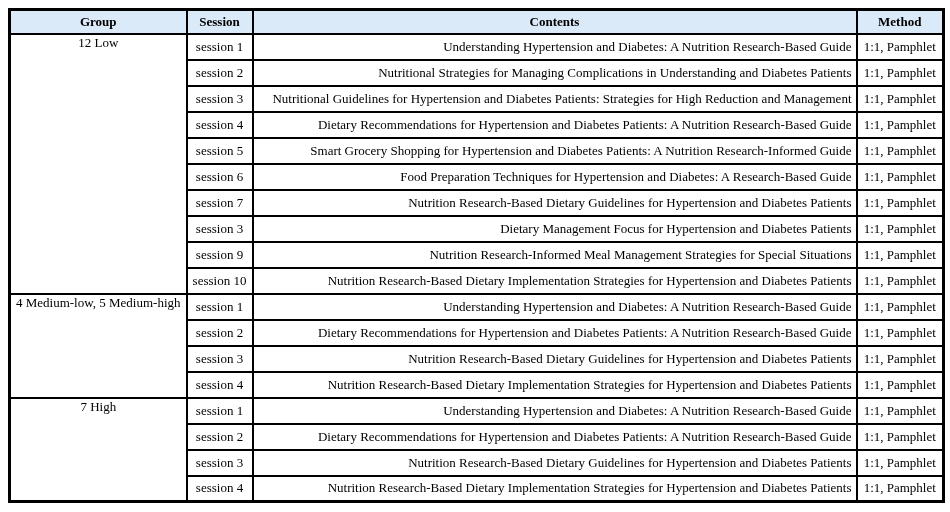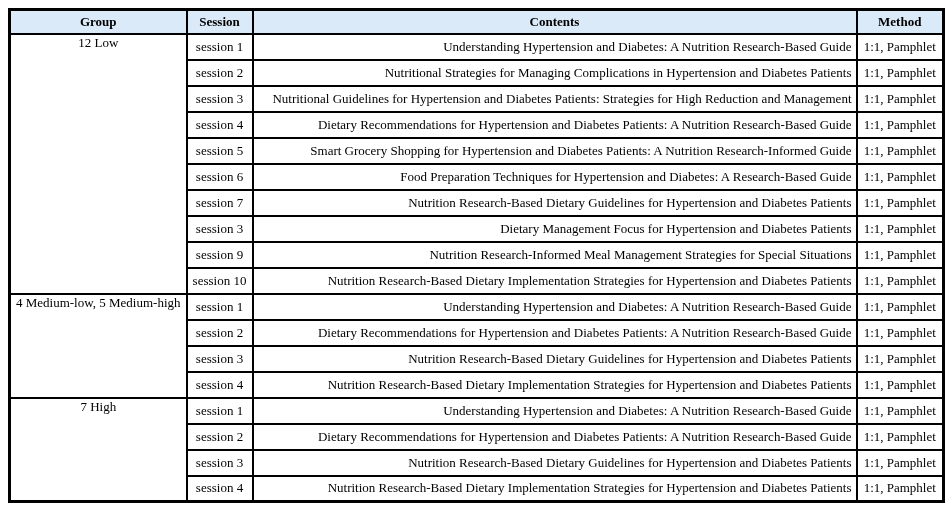--- a/index.html
+++ b/index.html
@@ -68,21 +68,21 @@
     </thead>
     <tbody id="table-body">
         <tr>
           <td class="cell-group" rowspan="10">12 Low</td>
           <td class="cell-session">session 1</td>
           <td class="cell-contents">Understanding Hypertension and Diabetes: A Nutrition Research-Based Guide</td>
           <td class="cell-method">1:1, Pamphlet</td>
         </tr>
         <tr>
           <td class="cell-session">session 2</td>
-          <td class="cell-contents">Nutritional Strategies for Managing Complications in Hypertension and Diabetes Patients</td>
+          <td class="cell-contents">Nutritional Strategies for Managing Complications in Understanding and Diabetes Patients</td>
           <td class="cell-method">1:1, Pamphlet</td>
         </tr>
         <tr>
           <td class="cell-session">session 3</td>
           <td class="cell-contents">Nutritional Guidelines for Hypertension and Diabetes Patients: Strategies for High Reduction and Management</td>
           <td class="cell-method">1:1, Pamphlet</td>
         </tr>
         <tr>
           <td class="cell-session">session 4</td>
           <td class="cell-contents">Dietary Recommendations for Hypertension and Diabetes Patients: A Nutrition Research-Based Guide</td>

